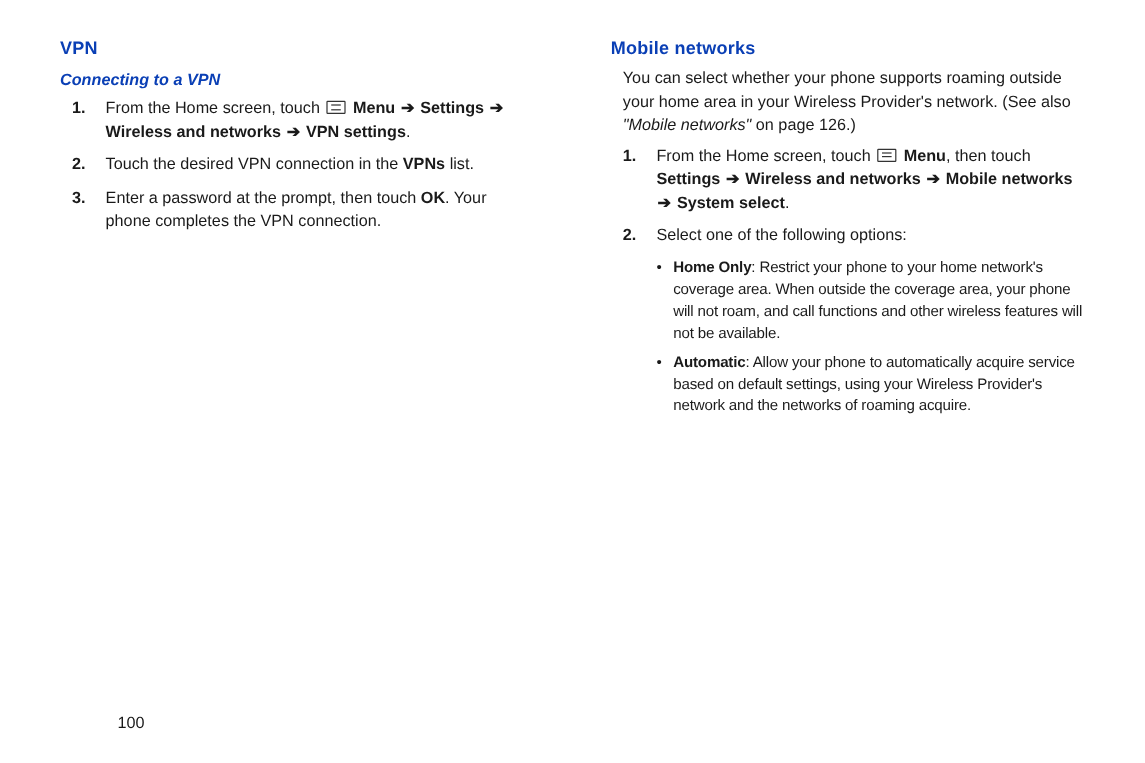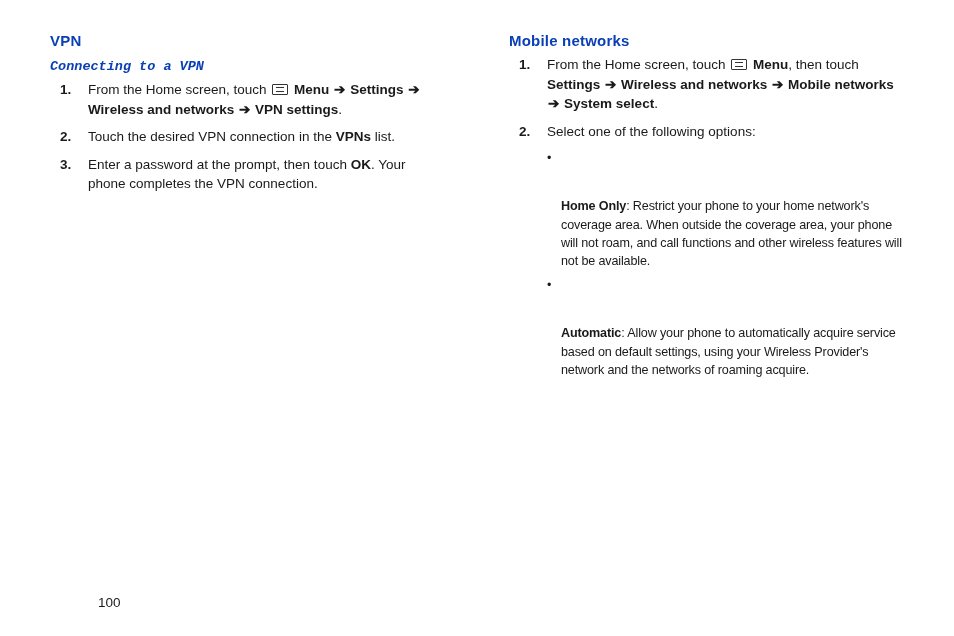--- a/index.html
+++ b/index.html
@@ -25,21 +25,21 @@
     font-family: Verdana, Geneva, sans-serif;
     letter-spacing: 0.2px;
   }
   .h-sub {
     color: #0a3fb5;
     font-style: italic;
     font-weight: bold;
     font-size: 13.5px;
     margin-top: 10px;
     margin-bottom: 6px;
-    font-family: Liberation Mono, monospace;
+    font-family: Liberation Sans, sans-serif;
   }
   .body-p {
     font-size: 13.5px;
     line-height: 1.45;
     margin-left: 10px;
     margin-bottom: 6px;
   }
   .ol-wrap { margin-left: 10px; }
   .ol-item {
     display: flex;
@@ -58,21 +58,21 @@
     display: flex;
     margin-bottom: 6px;
     font-size: 12.6px;
     line-height: 1.45;
     font-stretch: condensed;
   }
   .ul-item .bullet {
     width: 14px;
     flex: 0 0 14px;
   }
-  .ul-item .ul-body { flex: 1; margin-top: 48px; }
+  .ul-item .ul-body { flex: 1; }
   .menu-icon {
     display: inline-block;
     width: 16px;
     height: 11px;
     border: 1.4px solid #333;
     border-radius: 1px;
     position: relative;
     vertical-align: -1px;
     margin: 0 2px;
   }
@@ -140,20 +140,23 @@
     </div>
 
 
 
   </div>
 
   <div class="col">
 
     <div class="h-section">Mobile networks</div>
 
+    <p class="body-p">
+      <span>You can select whether your phone supports roaming outside your home area in your Wireless Provider's network. (See also </span><span class="ital">"Mobile networks"</span><span> on page 126.)</span>
+    </p>
 
     <div class="ol-wrap">
 
       <div class="ol-item">
         <div class="ol-num">1.</div>
         <div class="ol-body">
           <span>From the Home screen, touch </span><span class="menu-icon"></span><span class="bold"> Menu</span><span>, then touch </span>
           <span class="bold">Settings </span><span class="arrow">➔</span><span class="bold"> Wireless and networks </span><span class="arrow">➔</span><span class="bold"> Mobile networks </span><span class="arrow">➔</span>
           <span class="bold">System select</span><span>.</span>
         </div>

